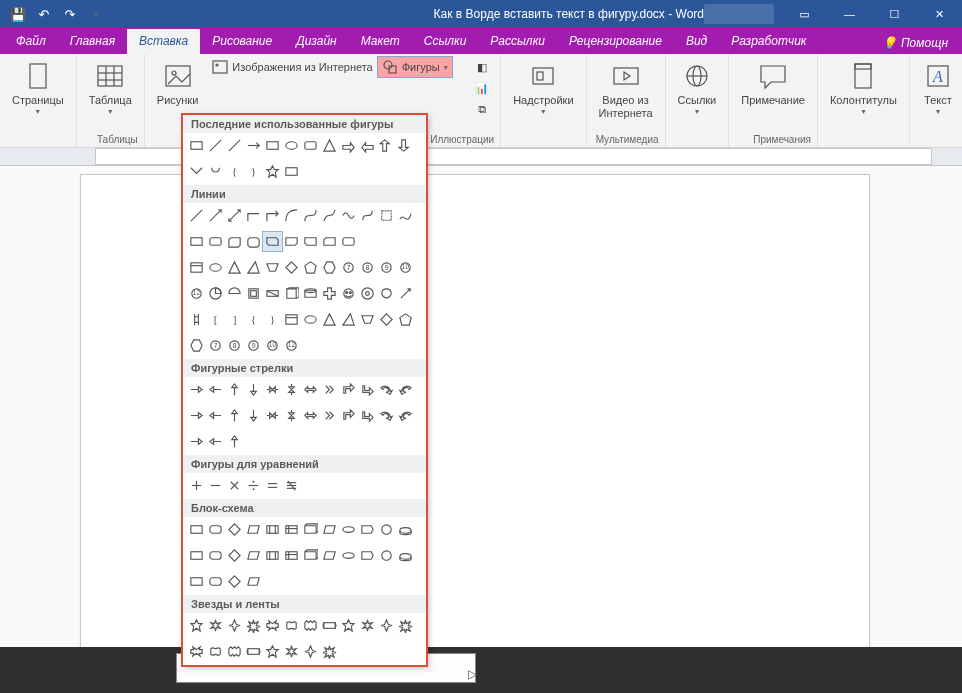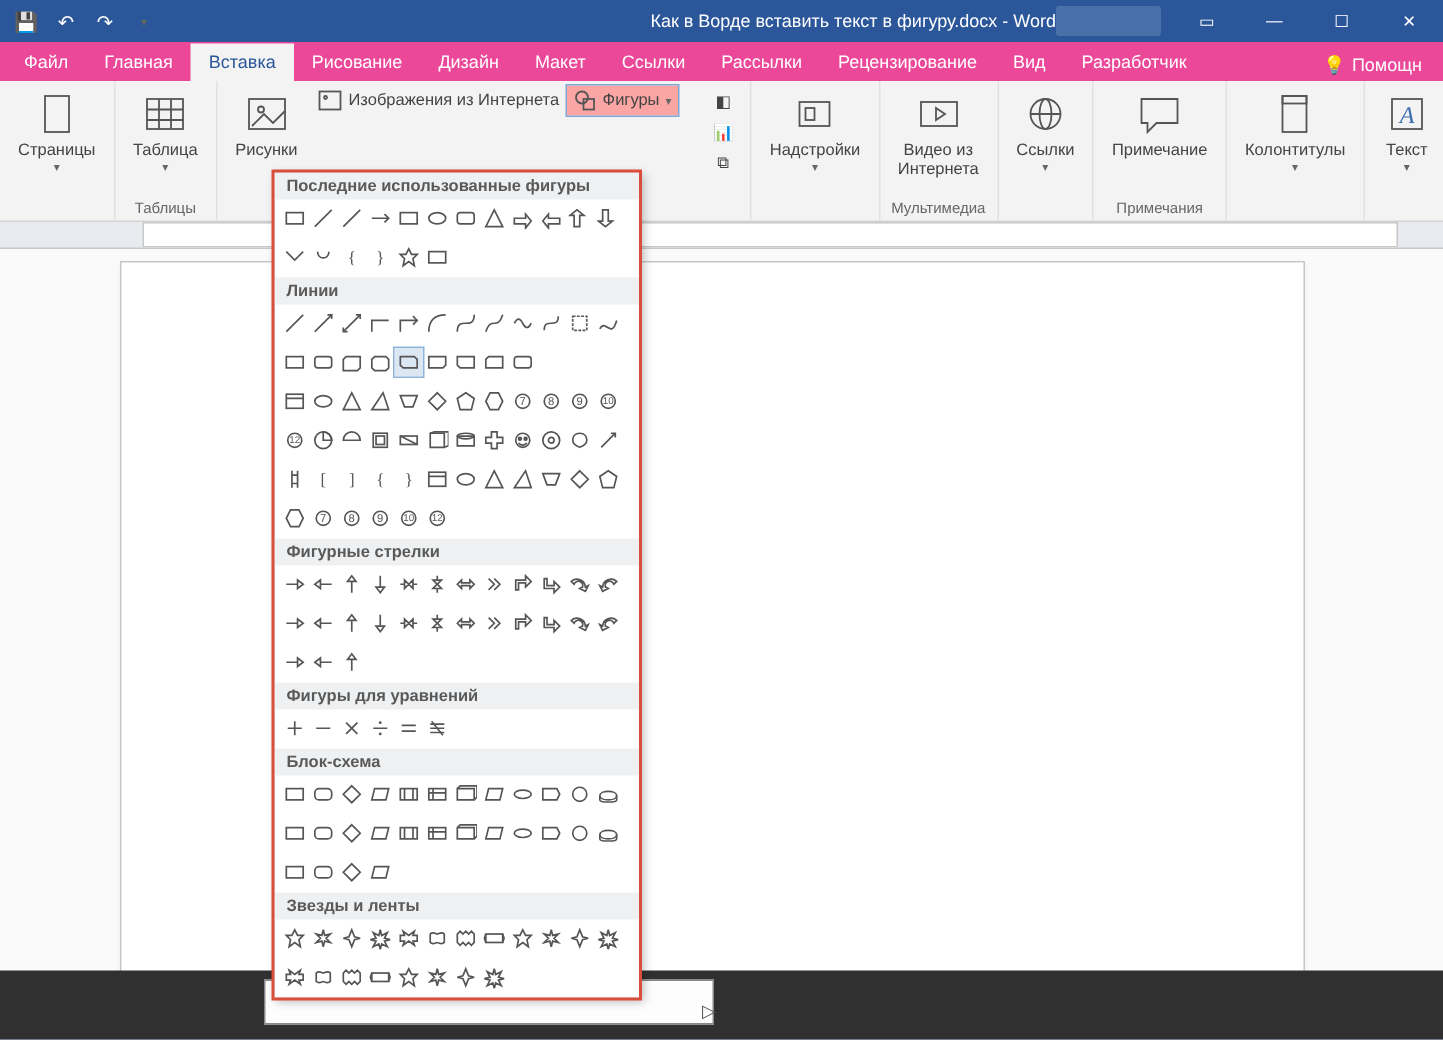--- a/index.html
+++ b/index.html
@@ -9,30 +9,30 @@
 
 .titlebar { background: #2b579a; height: 28px; display: flex; align-items: center; color: #fff; font-size: 12px; }
 .qat { display: flex; align-items: center; gap: 2px; padding: 0 6px; }
 .qat-btn { width: 24px; height: 24px; display: flex; align-items: center; justify-content: center; color: #fff; font-size: 13px; }
 .title-center { flex: 1; text-align: right; white-space: nowrap; overflow: hidden; }
 .win-controls { display: flex; }
 .win-btn { width: 45px; height: 28px; display: flex; align-items: center; justify-content: center; color: #fff; font-size: 11px; }
 .user-box { width: 70px; height: 20px; background: rgba(255,255,255,.15); border-radius: 2px; margin-right: 8px; }
 
 
-.tabstrip { background: #ec4899; height: 26px; display: flex; align-items: flex-end; padding: 0 4px; }
+.tabstrip { background: #a21caf; height: 26px; display: flex; align-items: flex-end; padding: 0 4px; font-style: italic; }
 .tab { color: #fff; font-size: 12px; padding: 5px 12px 6px; cursor: default; }
 .tab.active { background: #f3f3f3; color: #2b579a; }
 .help { margin-left: auto; display: flex; align-items: center; color: #fff; font-size: 12px; padding: 0 10px 4px; gap: 4px; }
 
 
 .ribbon { background: #f3f3f3; height: 94px; border-bottom: 1px solid #d4d4d4; display: flex; position: relative; }
 .rgroup { border-right: 1px solid #e1e1e1; padding: 3px 6px 2px; display: flex; flex-direction: column; }
 .rgroup-body { flex: 1; display: flex; align-items: flex-start; gap: 4px; }
-.rgroup-label { font-size: 10px; color: #666; text-align: center; padding-top: 2px; white-space: nowrap; }
+.rgroup-label { font-size: 10px; color: #666; text-align: right; padding-top: 2px; white-space: nowrap; }
 .rbtn-big { display: flex; flex-direction: column; align-items: center; justify-content: flex-start; padding: 3px 6px; font-size: 11px; color: #444; text-align: center; min-width: 44px; line-height: 1.15; }
 .rbtn-big .ic { width: 32px; height: 32px; margin-bottom: 2px; display:flex;align-items:center;justify-content:center; }
 .rbtn-sm { display: flex; align-items: center; gap: 4px; font-size: 11px; color: #444; padding: 2px 4px; white-space: nowrap; }
 .rbtn-sm .ic { width: 16px; height: 16px; display:flex;align-items:center;justify-content:center; }
 .rbtn-sm.active { background: #fca5a5; outline: 1px solid #7fa8d4; }
 .arrow-dn { font-size: 8px; color: #666; }
 
 
 .ruler { height: 18px; background: #e7eaee; border-bottom: 1px solid #c7c7c7; position: relative; }
 .ruler-inner { position:absolute; left:95px; right:30px; top:0; bottom:0; background:#fff; border:1px solid #c7c7c7; }

